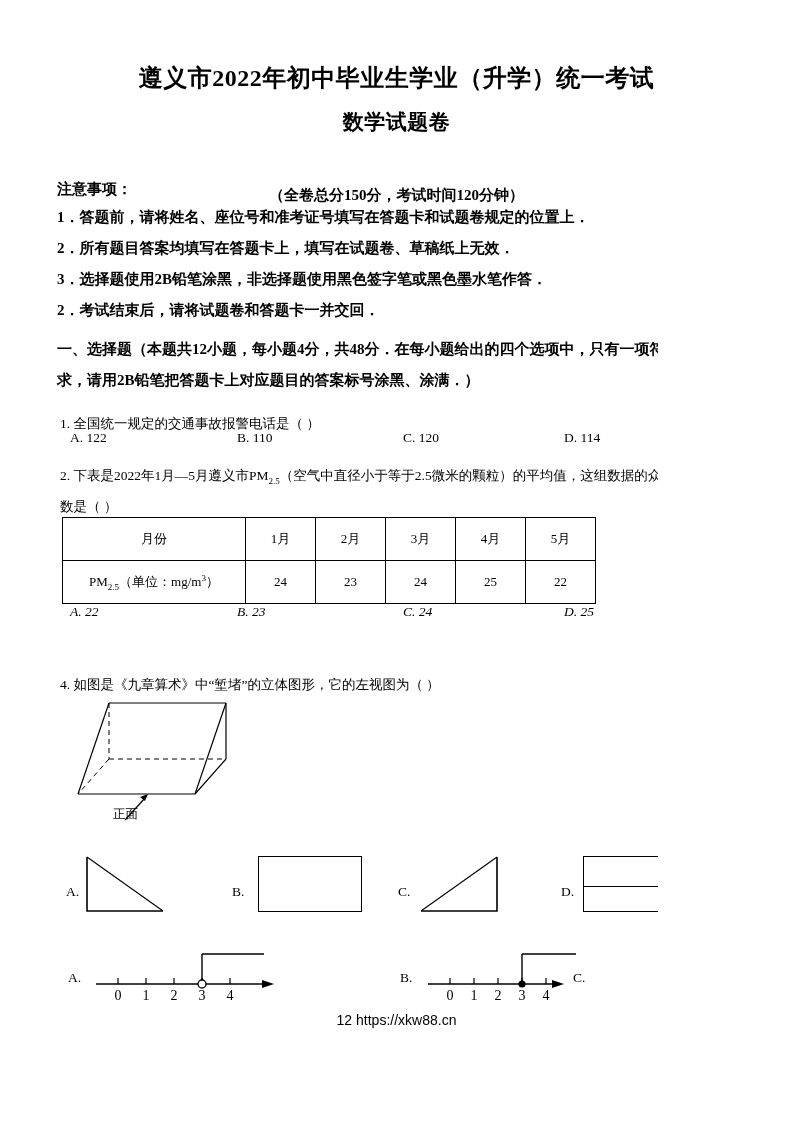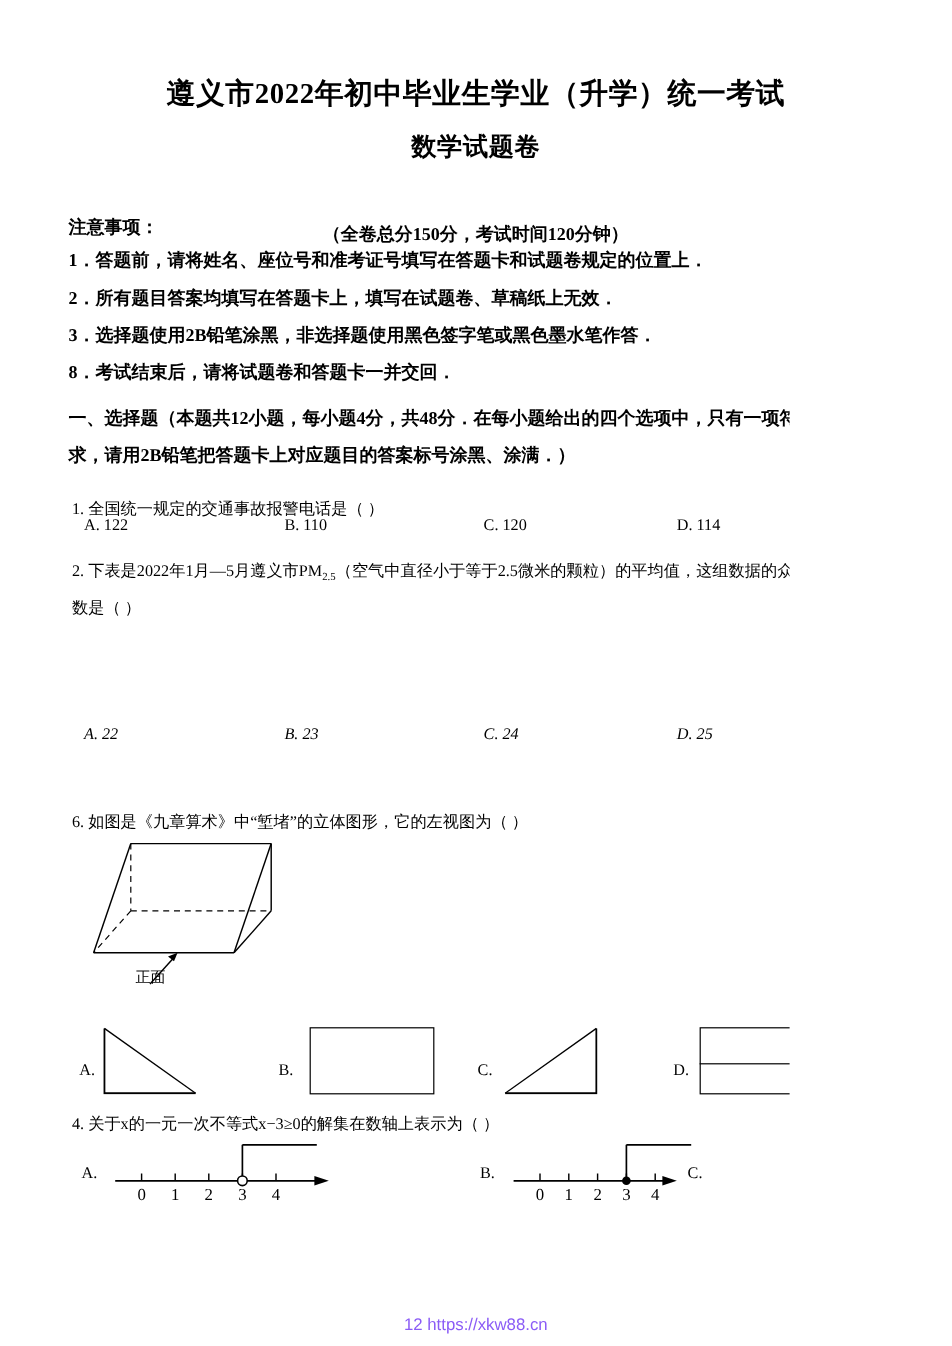--- a/index.html
+++ b/index.html
@@ -187,68 +187,88 @@
     position: absolute;
     width: 210px;
     height: 52px;
   }
   .nlA { top: 950px; left: 92px; }
   .nlB { top: 950px; left: 424px; }
 
   
   .footer {
     position: absolute;
-    top: 1095px;
+    top: 1012px;
     left: 0;
     width: 793px;
     text-align: center;
     font-size: 14px;
-    color: #8b5cf6;
+    color: #000000;
     font-family: "Liberation Sans", sans-serif;
   }
 </style>
 </head>
 <body>
 
 <div class="page">
 
   <div class="title-main">遵义市2022年初中毕业生学业（升学）统一考试</div>
   <div class="title-sub">数学试题卷</div>
   <div class="title-note">（全卷总分150分，考试时间120分钟）</div>
 
   <div class="notice-title">注意事项：</div>
   <div class="notice-item ni0">1．答题前，请将姓名、座位号和准考证号填写在答题卡和试题卷规定的位置上．</div>
   <div class="notice-item ni1">2．所有题目答案均填写在答题卡上，填写在试题卷、草稿纸上无效．</div>
   <div class="notice-item ni2">3．选择题使用2B铅笔涂黑，非选择题使用黑色签字笔或黑色墨水笔作答．</div>
-  <div class="notice-item ni3">8．考试结束后，请将试题卷和答题卡一并交回．</div>
+  <div class="notice-item ni3">2．考试结束后，请将试题卷和答题卡一并交回．</div>
 
   <div class="section-head">一、选择题（本题共12小题，每小题4分，共48分．在每小题给出的四个选项中，只有一项符合题目要求，请用2B铅笔把答题卡上对应题目的答案标号涂黑、涂满．）</div>
 
   <div class="q-text q1">1. 全国统一规定的交通事故报警电话是（      ）</div>
   <div class="opt-row optrow-q1">
     <span class="o-a">A. 122</span>
     <span class="o-b">B. 110</span>
     <span class="o-c">C. 120</span>
     <span class="o-d">D. 114</span>
   </div>
 
   <div class="q-text q2">
     <span>2. 下表是2022年1月—5月遵义市PM<sub>2.5</sub>（空气中直径小于等于2.5微米的颗粒）的平均值，这组数据的众</span><br>
     <span>数是（      ）</span>
   </div>
 
+  <table class="data-table">
+    <tbody>
+        <tr>
+      <td class="head-label">月份</td>
+      <td class="mon">1月</td>
+      <td class="mon">2月</td>
+      <td class="mon">3月</td>
+      <td class="mon">4月</td>
+      <td class="mon">5月</td>
+    </tr>
+    <tr>
+      <td class="head-label">PM<sub>2.5</sub>（单位：mg/m<sup>3</sup>）</td>
+      <td class="mon">24</td>
+      <td class="mon">23</td>
+      <td class="mon">24</td>
+      <td class="mon">25</td>
+      <td class="mon">22</td>
+    </tr>
+  </tbody>
+    </table>
 
   <div class="opt-row optrow-q2">
     <span class="o-a">A. 22</span>
     <span class="o-b">B. 23</span>
     <span class="o-c">C. 24</span>
     <span class="o-d">D. 25</span>
   </div>
 
-  <div class="q-text q3">6. 如图是《九章算术》中“堑堵”的立体图形，它的左视图为（      ）</div>
+  <div class="q-text q3">4. 如图是《九章算术》中“堑堵”的立体图形，它的左视图为（      ）</div>
 
   <svg class="fig-prism" viewBox="0 0 250 140">
 
     <line x1="16" y1="100" x2="133" y2="100" stroke="#000" stroke-width="1.2"></line>
 
     <line x1="16" y1="100" x2="47" y2="9" stroke="#000" stroke-width="1.2"></line>
 
     <line x1="47" y1="9" x2="164" y2="9" stroke="#000" stroke-width="1.2"></line>
 
     <line x1="164" y1="9" x2="164" y2="65" stroke="#000" stroke-width="1.2"></line>
@@ -277,21 +297,20 @@
   <div class="shape-opt-label sC-label">C.</div>
   <svg class="shape-box sC" viewBox="0 0 78 56">
     <polyline points="1,55 77,55 77,1" fill="none" stroke="#000" stroke-width="1.6"></polyline>
     <line x1="1" y1="55" x2="77" y2="1" stroke="#000" stroke-width="1.1"></line>
   </svg>
 
   <div class="shape-opt-label sD-label">D.</div>
   <div class="shape-box sD"></div>
   <div class="sD-divider"></div>
 
-  <div class="q-text q4">4. 关于x的一元一次不等式x−3≥0的解集在数轴上表示为（      ）</div>
 
   <div class="nl-label nlA-label">A.</div>
   <svg class="numline nlA" viewBox="0 0 210 52">
 
     <line x1="4" y1="34" x2="172" y2="34" stroke="#000" stroke-width="1.4"></line>
     <polygon points="182,34 170,30 170,38" fill="#000"></polygon>
 
     <line x1="26" y1="28" x2="26" y2="34" stroke="#000" stroke-width="1.2"></line>
     <line x1="54" y1="28" x2="54" y2="34" stroke="#000" stroke-width="1.2"></line>
     <line x1="82" y1="28" x2="82" y2="34" stroke="#000" stroke-width="1.2"></line>

